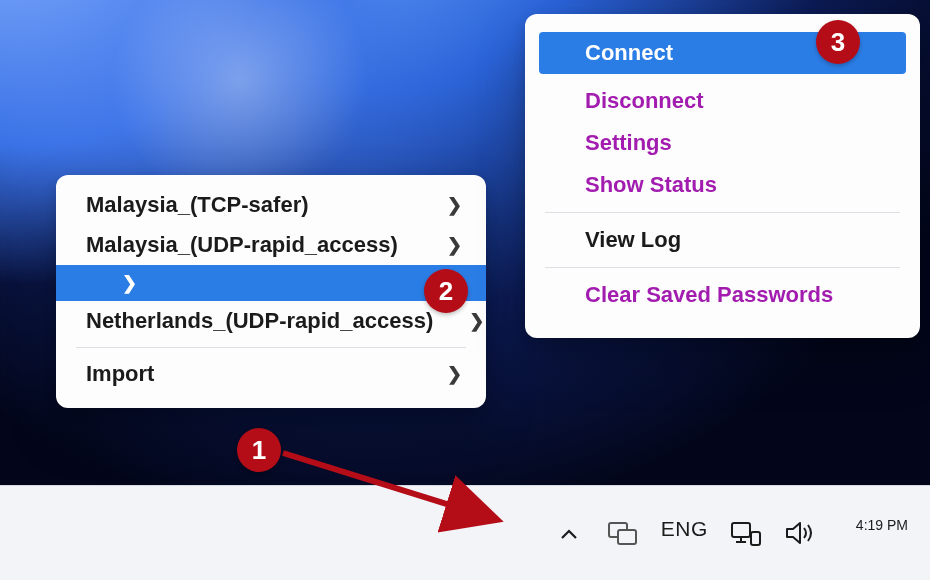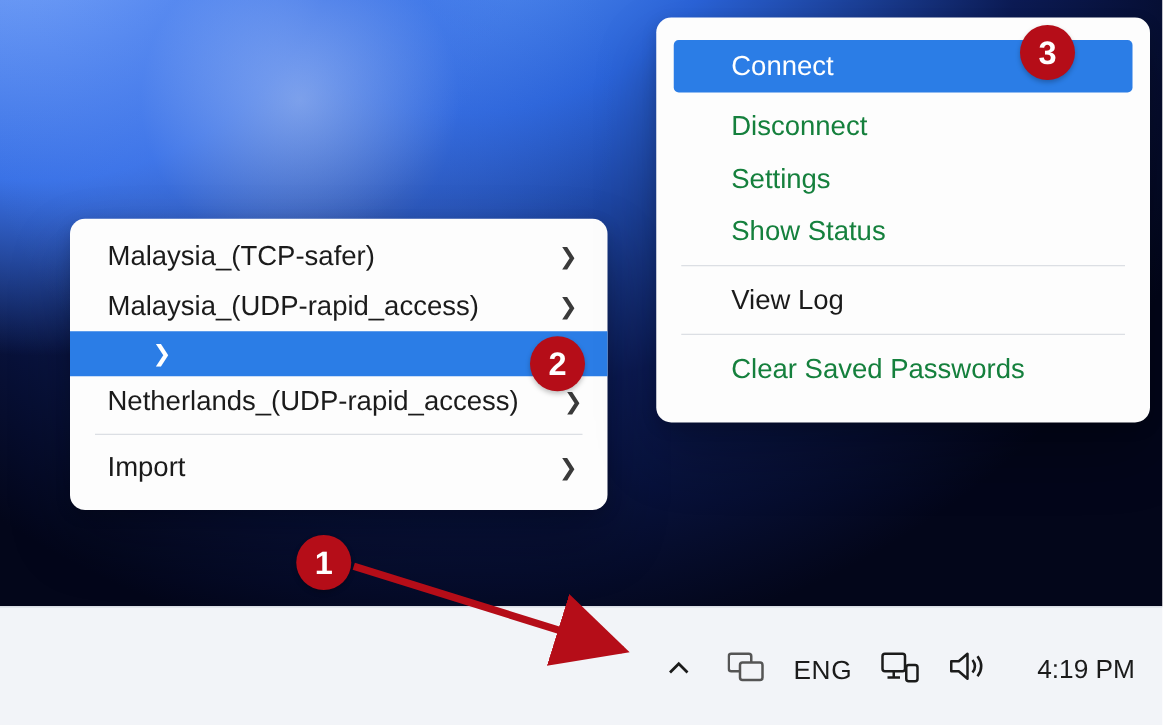--- a/index.html
+++ b/index.html
@@ -24,40 +24,41 @@
     background: radial-gradient(circle, rgba(255,255,255,0.35) 0%, rgba(80,130,240,0.25) 30%, rgba(0,0,50,0) 60%);
   }
 
   
   .taskbar {
     position:absolute; left:0; bottom:0; width:930px; height:95px;
     background:#f2f4f8; border-top:1px solid #d6dbe3;
     display:flex; align-items:center; justify-content:flex-end;
     padding: 0 22px 0 0;
   }
-  .tray { display:flex; align-items:flex-end; gap:22px; color:#1b1b1b; }
+  .tray { display:flex; align-items:flex-start; gap:22px; color:#1b1b1b; }
   .tray .icon { display:flex; align-items:center; justify-content:center; width:32px; height:32px; }
   .tray .lang { font-size:21px; letter-spacing:0.5px; }
-  .clock { text-align:right; font-size:21px; line-height:1.25; margin-left:18px; }
+  .clock { text-align:right; font-size:14px; line-height:1.25; margin-left:18px; }
   .chevron-up svg { transform: translateY(2px); }
 
   
   .menu {
     position:absolute; background:#fdfdfd; border-radius:12px;
     box-shadow: 0 24px 48px rgba(0,0,0,0.25), 0 4px 12px rgba(0,0,0,0.15);
     padding: 10px 0 14px 0;
+    font-weight: bold;
   }
   .menu-item {
     display:flex; align-items:center; justify-content:space-between;
     font-size:22px; color:#1b1b1b;
     padding: 7px 24px 7px 30px;
     white-space:nowrap;
     cursor:default;
   }
-  .menu-item.disabled { color:#15803d; }
+  .menu-item.disabled { color:#a21caf; }
   .menu-item .arrow { font-size:18px; color:#3a3a3a; margin-left:36px; }
   .menu-item.selected { background:#2b7de6; color:#fff; }
   .menu-item.selected .arrow { color:#fff; }
   .menu hr { border:none; border-top:1px solid #dcdfe4; margin:6px 20px; }
 
   #menu-left { left:56px; top:175px; width:430px; }
   #menu-right { left:525px; top:14px; width:395px; padding-top:18px; padding-bottom:22px; }
   #menu-right .menu-item { padding:8px 30px 8px 60px; }
   #menu-right .menu-item.selected { margin:0 14px 6px 14px; border-radius:4px; padding-left:46px; }
 

